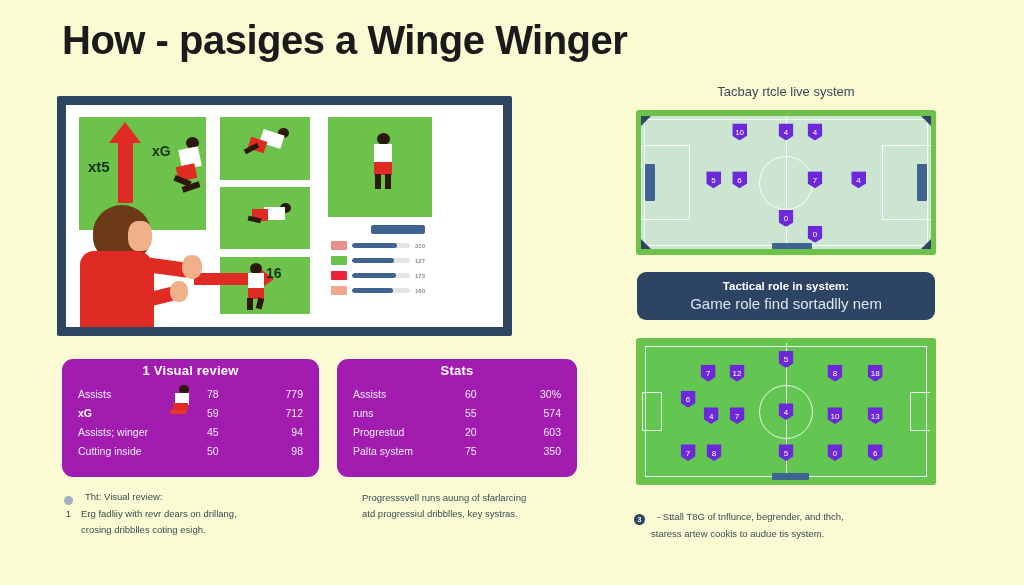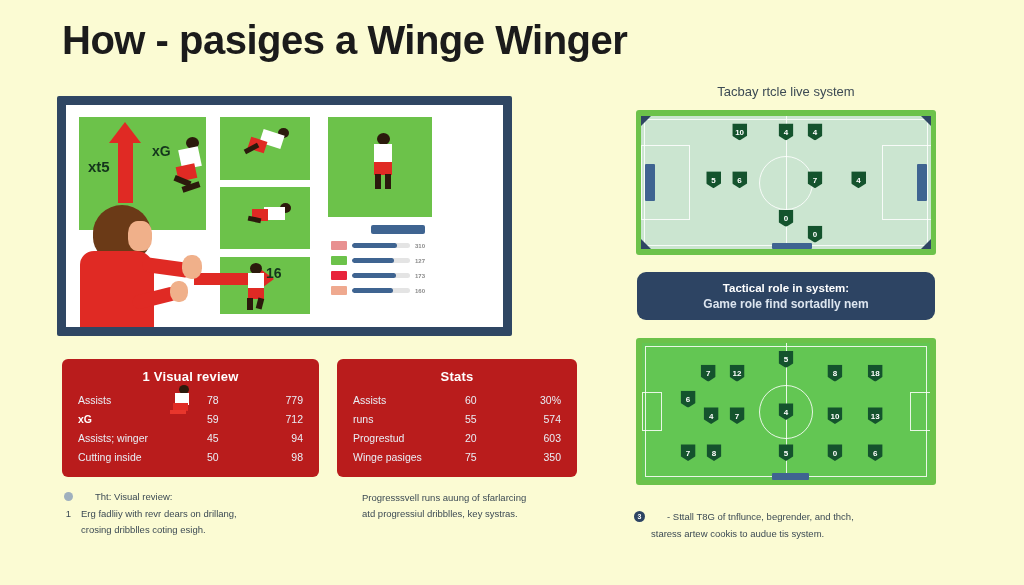--- a/index.html
+++ b/index.html
@@ -118,22 +118,22 @@
   .sw { width: 16px; height: 9px; border-radius: 1px; }
   .track {
     width: 58px; height: 5px; background: #E4E4E4; border-radius: 3px;
     position: relative; overflow: hidden;
   }
   .track > i { display: block; height: 100%; background: #3F6491; border-radius: 3px; }
   .lval { font-size: 6px; color: #8A8A8A; font-weight: bold; }
 
   
   .stat-panel {
-    position: absolute; background: #b91c1c; border-radius: 6px;
-    padding: 10px 16px 12px; color: #FFFFFF;
+    position: absolute; background: #a21caf; border-radius: 11px;
+    padding: 4px 16px 12px; color: #FFFFFF;
   }
   .panel-left  { left: 62px;  top: 359px; width: 257px; height: 118px; }
   .panel-right { left: 337px; top: 359px; width: 240px; height: 118px; }
   .panel-title {
     text-align: center; font-size: 13px; font-weight: bold;
     margin-bottom: 7px; letter-spacing: 0.2px;
   }
   .stat-row {
     display: flex; align-items: baseline;
     font-size: 10.5px; line-height: 19px; color: #E9EEF5;
@@ -146,21 +146,21 @@
   
   .panel-sprite {
     position: absolute; left: 108px; top: 26px; width: 26px; height: 32px;
   }
 
   
   .caption { position: absolute; font-size: 9.5px; color: #3C4A54; line-height: 16px; }
   .cap1 { left: 64px;  top: 489px; width: 275px; }
   .cap2 { left: 345px; top: 489px; width: 245px; }
   .cap3 { left: 634px; top: 509px; width: 300px; }
-  .cap-head { display: flex; align-items: flex-start; gap: 22px; }
+  .cap-head { display: flex; align-items: flex-end; gap: 12px; }
   .bullet-dot {
     width: 9px; height: 9px; border-radius: 50%; background: #9FB0BE;
     flex: none; margin-top: 3px;
   }
   .bullet-num {
     width: 11px; height: 11px; border-radius: 50%; background: #2D4463;
     color: #fff; font-size: 7px; font-weight: bold; flex: none;
     display: flex; align-items: center; justify-content: center; margin-top: 2px;
   }
   .cap-body { display: flex; gap: 8px; margin-top: 1px; }
@@ -197,34 +197,34 @@
   .box6-l { left: 0; top: 36%; width: 7%; height: 28%; }
   .box6-r { right: 0; top: 36%; width: 7%; height: 28%; border-right: 0; }
   .outline { left: 3px; top: 3px; right: 3px; bottom: 3px; width: auto; height: auto; }
   .goal {
     position: absolute; background: #3F6491; border-radius: 1px;
   }
   .corner {
     position: absolute; width: 10px; height: 10px; background: #2F4663;
   }
   .marker {
-    position: absolute; width: 15px; height: 17px; background: #14532d;
-    color: #FFFFFF; font-size: 8px; font-weight: bold;
+    position: absolute; width: 15px; height: 17px; background: #6d28d9;
+    color: #FFFFFF; font-size: 8px; font-weight: normal;
     display: flex; align-items: center; justify-content: center;
     transform: translate(-50%,-50%);
     clip-path: polygon(0 0, 100% 0, 100% 72%, 50% 100%, 0 72%);
   }
   .role-banner {
     position: absolute; left: 637px; top: 272px; width: 298px; height: 48px;
     background: #2D4463; border-radius: 9px; color: #FFFFFF;
     display: flex; flex-direction: column; align-items: center;
     justify-content: center; gap: 3px;
   }
   .role-banner .l1 { font-size: 11.5px; font-weight: bold; }
-  .role-banner .l2 { font-size: 12px; color: #DCE5EF; font-weight: bold; }
+  .role-banner .l2 { font-size: 15px; color: #DCE5EF; }
 </style>
 </head>
 <body>
 
 <div class="page">
 
   <div class="title">How - pasiges a Winge Winger</div>
 
   <div class="board-frame">
     <div class="board-inner">
@@ -368,21 +368,21 @@
       <span class="lab">runs</span>
       <span class="v1">55</span>
       <span class="v2">574</span>
     </div>
     <div class="stat-row">
       <span class="lab">Progrestud</span>
       <span class="v1">20</span>
       <span class="v2">603</span>
     </div>
     <div class="stat-row">
-      <span class="lab">Winge pasiges</span>
+      <span class="lab">Palta system</span>
       <span class="v1">75</span>
       <span class="v2">350</span>
     </div>
   </div>
 
   <div class="caption cap1">
     <div class="cap-head">
       <span class="bullet-dot"></span>
       <span>Tht: Visual review:</span>
     </div>

